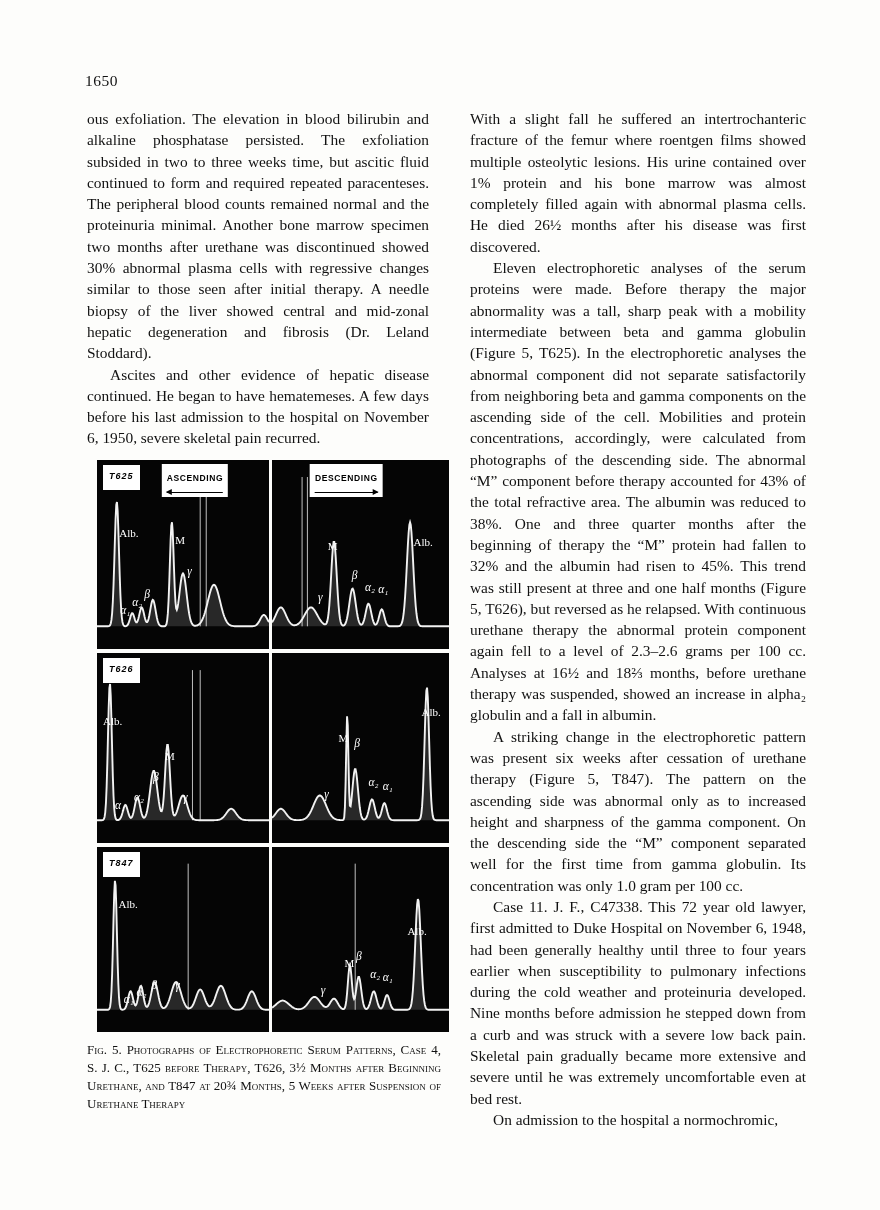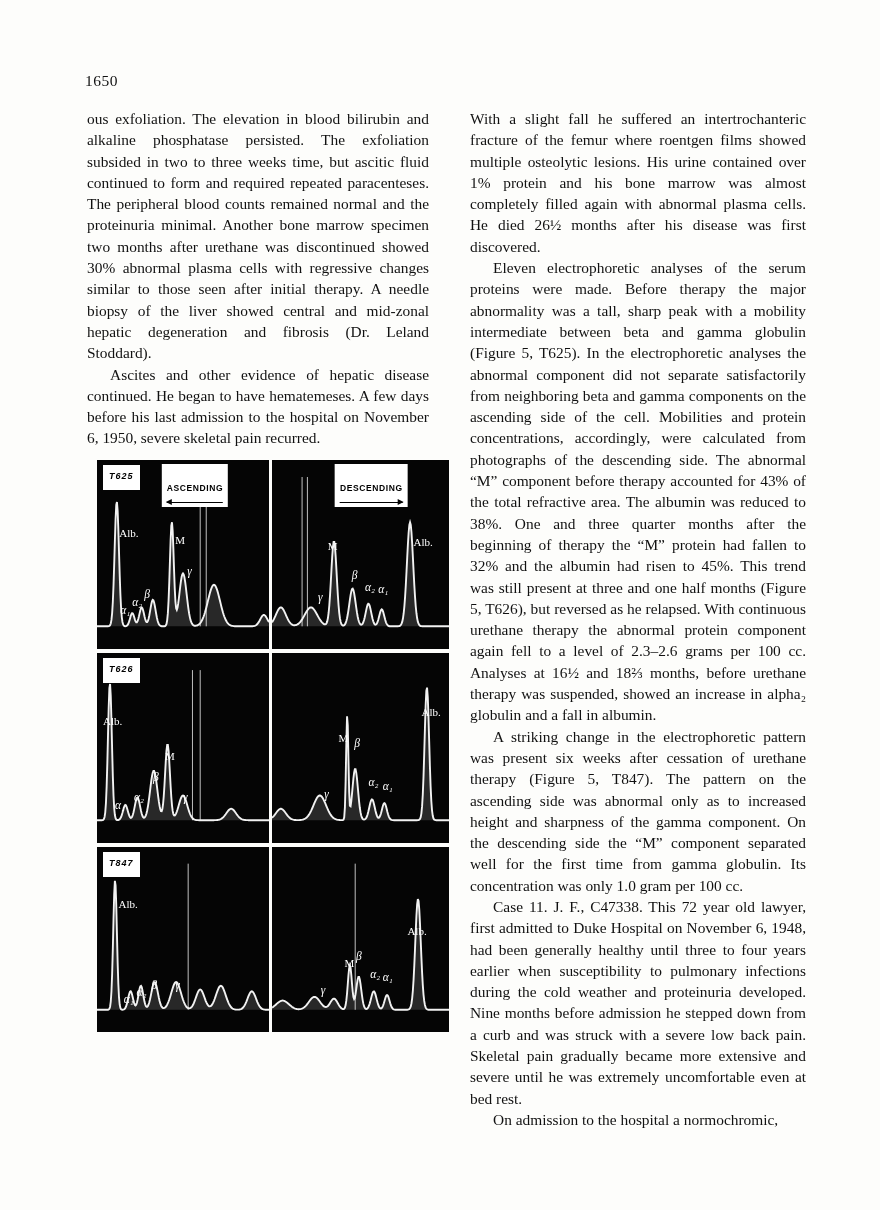--- a/index.html
+++ b/index.html
@@ -52,21 +52,21 @@
     font-family:"Liberation Serif","DejaVu Serif",serif;white-space:nowrap;
   }
   .panel-label.greek{font-style:italic;font-size:11.5px;}
   .panel-tag{
     position:absolute;top:5px;left:6px;background:#fff;color:#000;
     font-family:"Liberation Sans","DejaVu Sans",sans-serif;
     font-size:9px;font-weight:bold;letter-spacing:1px;padding:1.5px 6px 2px;font-style:italic;
   }
   .dir-box{
     position:absolute;top:4px;background:#fff;color:#000;
-    padding:14px 5px 4px;transform:translateX(-50%);
+    padding:4px 5px 4px;transform:translateX(-50%);
   }
   .dir-label{
     font-family:"Liberation Sans","DejaVu Sans",sans-serif;
     font-size:8.5px;font-weight:bold;letter-spacing:.6px;white-space:nowrap;
   }
   .arrow-line{position:relative;height:1px;background:#000;margin-top:2.5px;}
   .arrow-line.left::before{
     content:'';position:absolute;left:-1px;top:-3px;
     border-top:3.5px solid transparent;border-bottom:3.5px solid transparent;
     border-right:6px solid #000;
@@ -122,21 +122,21 @@
             <line x1="20" x2="20" y1="9" y2="88" class="vline" vector-effect="non-scaling-stroke"></line>
             <path d="M 0 88 L 0.00 85.90 L 0.40 85.34 L 0.80 84.68 L 1.20 83.94 L 1.60 83.14 L 2.00 82.30 L 2.40 81.45 L 2.80 80.61 L 3.20 79.83 L 3.60 79.15 L 4.00 78.61 L 4.40 78.22 L 4.80 78.02 L 5.20 78.02 L 5.60 78.22 L 6.00 78.61 L 6.40 79.15 L 6.80 79.83 L 7.20 80.61 L 7.60 81.44 L 8.00 82.30 L 8.40 83.14 L 8.80 83.94 L 9.20 84.67 L 9.60 85.31 L 10.00 85.87 L 10.40 86.34 L 10.80 86.71 L 11.20 87.00 L 11.60 87.21 L 12.00 87.35 L 12.40 87.42 L 12.80 87.44 L 13.20 87.40 L 13.60 87.31 L 14.00 87.16 L 14.40 86.97 L 14.80 86.72 L 15.20 86.41 L 15.60 86.05 L 16.00 85.63 L 16.40 85.14 L 16.80 84.61 L 17.20 84.02 L 17.60 83.39 L 18.00 82.73 L 18.40 82.05 L 18.80 81.36 L 19.20 80.69 L 19.60 80.06 L 20.00 79.48 L 20.40 78.97 L 20.80 78.56 L 21.20 78.25 L 21.60 78.06 L 22.00 78.00 L 22.40 78.06 L 22.80 78.25 L 23.20 78.56 L 23.60 78.97 L 24.00 79.48 L 24.40 80.06 L 24.80 80.69 L 25.20 81.36 L 25.60 82.05 L 26.00 82.73 L 26.40 83.39 L 26.80 84.02 L 27.20 84.61 L 27.60 85.15 L 28.00 85.63 L 28.40 86.05 L 28.80 86.41 L 29.20 86.70 L 29.60 86.90 L 30.00 86.97 L 30.40 86.84 L 30.80 86.37 L 31.20 85.38 L 31.60 83.62 L 32.00 80.81 L 32.40 76.73 L 32.80 71.35 L 33.20 64.89 L 33.60 57.94 L 34.00 51.37 L 34.40 46.20 L 34.80 43.36 L 35.20 43.36 L 35.60 46.22 L 36.00 51.40 L 36.40 57.98 L 36.80 64.96 L 37.20 71.44 L 37.60 76.86 L 38.00 80.99 L 38.40 83.86 L 38.80 85.71 L 39.20 86.79 L 39.60 87.36 L 40.00 87.58 L 40.40 87.58 L 40.80 87.37 L 41.20 86.95 L 41.60 86.24 L 42.00 85.18 L 42.40 83.70 L 42.80 81.77 L 43.20 79.42 L 43.60 76.78 L 44.00 74.05 L 44.40 71.52 L 44.80 69.51 L 45.20 68.29 L 45.60 68.03 L 46.00 68.78 L 46.40 70.43 L 46.80 72.74 L 47.20 75.40 L 47.60 78.12 L 48.00 80.64 L 48.40 82.79 L 48.80 84.48 L 49.20 85.73 L 49.60 86.56 L 50.00 87.03 L 50.40 87.20 L 50.80 87.07 L 51.20 86.62 L 51.60 85.84 L 52.00 84.68 L 52.40 83.17 L 52.80 81.39 L 53.20 79.54 L 53.60 77.85 L 54.00 76.60 L 54.40 76.02 L 54.80 76.22 L 55.20 77.16 L 55.60 78.65 L 56.00 80.46 L 56.40 82.30 L 56.80 83.97 L 57.20 85.31 L 57.60 86.28 L 58.00 86.88 L 58.40 87.13 L 58.80 87.04 L 59.20 86.61 L 59.60 85.81 L 60.00 84.67 L 60.40 83.25 L 60.80 81.72 L 61.20 80.33 L 61.60 79.35 L 62.00 79.00 L 62.40 79.35 L 62.80 80.33 L 63.20 81.72 L 63.60 83.25 L 64.00 84.69 L 64.40 85.87 L 64.80 86.73 L 65.20 87.30 L 65.60 87.65 L 66.00 87.84 L 66.40 87.93 L 66.80 87.97 L 67.20 87.99 L 67.60 88.00 L 68.00 88.00 L 68.40 88.00 L 68.80 88.00 L 69.20 88.00 L 69.60 88.00 L 70.00 88.00 L 70.40 87.99 L 70.80 87.99 L 71.20 87.97 L 71.60 87.92 L 72.00 87.83 L 72.40 87.64 L 72.80 87.27 L 73.20 86.62 L 73.60 85.52 L 74.00 83.75 L 74.40 81.08 L 74.80 77.31 L 75.20 72.31 L 75.60 66.12 L 76.00 59.00 L 76.40 51.48 L 76.80 44.32 L 77.20 38.35 L 77.60 34.39 L 78.00 33.00 L 78.40 34.39 L 78.80 38.35 L 79.20 44.32 L 79.60 51.48 L 80.00 59.00 L 80.40 66.12 L 80.80 72.31 L 81.20 77.31 L 81.60 81.08 L 82.00 83.75 L 82.40 85.52 L 82.80 86.62 L 83.20 87.27 L 83.60 87.64 L 84.00 87.83 L 84.40 87.92 L 84.80 87.97 L 85.20 87.99 L 85.60 87.99 L 86.00 88.00 L 86.40 88.00 L 86.80 88.00 L 87.20 88.00 L 87.60 88.00 L 88.00 88.00 L 88.40 88.00 L 88.80 88.00 L 89.20 88.00 L 89.60 88.00 L 90.00 88.00 L 90.40 88.00 L 90.80 88.00 L 91.20 88.00 L 91.60 88.00 L 92.00 88.00 L 92.40 88.00 L 92.80 88.00 L 93.20 88.00 L 93.60 88.00 L 94.00 88.00 L 94.40 88.00 L 94.80 88.00 L 95.20 88.00 L 95.60 88.00 L 96.00 88.00 L 96.40 88.00 L 96.80 88.00 L 97.20 88.00 L 97.60 88.00 L 98.00 88.00 L 98.40 88.00 L 98.80 88.00 L 99.20 88.00 L 99.60 88.00 L 100.00 88.00 L 100 88 Z" class="curve-fill"></path>
             <path d="M 0.00 85.90 L 0.40 85.34 L 0.80 84.68 L 1.20 83.94 L 1.60 83.14 L 2.00 82.30 L 2.40 81.45 L 2.80 80.61 L 3.20 79.83 L 3.60 79.15 L 4.00 78.61 L 4.40 78.22 L 4.80 78.02 L 5.20 78.02 L 5.60 78.22 L 6.00 78.61 L 6.40 79.15 L 6.80 79.83 L 7.20 80.61 L 7.60 81.44 L 8.00 82.30 L 8.40 83.14 L 8.80 83.94 L 9.20 84.67 L 9.60 85.31 L 10.00 85.87 L 10.40 86.34 L 10.80 86.71 L 11.20 87.00 L 11.60 87.21 L 12.00 87.35 L 12.40 87.42 L 12.80 87.44 L 13.20 87.40 L 13.60 87.31 L 14.00 87.16 L 14.40 86.97 L 14.80 86.72 L 15.20 86.41 L 15.60 86.05 L 16.00 85.63 L 16.40 85.14 L 16.80 84.61 L 17.20 84.02 L 17.60 83.39 L 18.00 82.73 L 18.40 82.05 L 18.80 81.36 L 19.20 80.69 L 19.60 80.06 L 20.00 79.48 L 20.40 78.97 L 20.80 78.56 L 21.20 78.25 L 21.60 78.06 L 22.00 78.00 L 22.40 78.06 L 22.80 78.25 L 23.20 78.56 L 23.60 78.97 L 24.00 79.48 L 24.40 80.06 L 24.80 80.69 L 25.20 81.36 L 25.60 82.05 L 26.00 82.73 L 26.40 83.39 L 26.80 84.02 L 27.20 84.61 L 27.60 85.15 L 28.00 85.63 L 28.40 86.05 L 28.80 86.41 L 29.20 86.70 L 29.60 86.90 L 30.00 86.97 L 30.40 86.84 L 30.80 86.37 L 31.20 85.38 L 31.60 83.62 L 32.00 80.81 L 32.40 76.73 L 32.80 71.35 L 33.20 64.89 L 33.60 57.94 L 34.00 51.37 L 34.40 46.20 L 34.80 43.36 L 35.20 43.36 L 35.60 46.22 L 36.00 51.40 L 36.40 57.98 L 36.80 64.96 L 37.20 71.44 L 37.60 76.86 L 38.00 80.99 L 38.40 83.86 L 38.80 85.71 L 39.20 86.79 L 39.60 87.36 L 40.00 87.58 L 40.40 87.58 L 40.80 87.37 L 41.20 86.95 L 41.60 86.24 L 42.00 85.18 L 42.40 83.70 L 42.80 81.77 L 43.20 79.42 L 43.60 76.78 L 44.00 74.05 L 44.40 71.52 L 44.80 69.51 L 45.20 68.29 L 45.60 68.03 L 46.00 68.78 L 46.40 70.43 L 46.80 72.74 L 47.20 75.40 L 47.60 78.12 L 48.00 80.64 L 48.40 82.79 L 48.80 84.48 L 49.20 85.73 L 49.60 86.56 L 50.00 87.03 L 50.40 87.20 L 50.80 87.07 L 51.20 86.62 L 51.60 85.84 L 52.00 84.68 L 52.40 83.17 L 52.80 81.39 L 53.20 79.54 L 53.60 77.85 L 54.00 76.60 L 54.40 76.02 L 54.80 76.22 L 55.20 77.16 L 55.60 78.65 L 56.00 80.46 L 56.40 82.30 L 56.80 83.97 L 57.20 85.31 L 57.60 86.28 L 58.00 86.88 L 58.40 87.13 L 58.80 87.04 L 59.20 86.61 L 59.60 85.81 L 60.00 84.67 L 60.40 83.25 L 60.80 81.72 L 61.20 80.33 L 61.60 79.35 L 62.00 79.00 L 62.40 79.35 L 62.80 80.33 L 63.20 81.72 L 63.60 83.25 L 64.00 84.69 L 64.40 85.87 L 64.80 86.73 L 65.20 87.30 L 65.60 87.65 L 66.00 87.84 L 66.40 87.93 L 66.80 87.97 L 67.20 87.99 L 67.60 88.00 L 68.00 88.00 L 68.40 88.00 L 68.80 88.00 L 69.20 88.00 L 69.60 88.00 L 70.00 88.00 L 70.40 87.99 L 70.80 87.99 L 71.20 87.97 L 71.60 87.92 L 72.00 87.83 L 72.40 87.64 L 72.80 87.27 L 73.20 86.62 L 73.60 85.52 L 74.00 83.75 L 74.40 81.08 L 74.80 77.31 L 75.20 72.31 L 75.60 66.12 L 76.00 59.00 L 76.40 51.48 L 76.80 44.32 L 77.20 38.35 L 77.60 34.39 L 78.00 33.00 L 78.40 34.39 L 78.80 38.35 L 79.20 44.32 L 79.60 51.48 L 80.00 59.00 L 80.40 66.12 L 80.80 72.31 L 81.20 77.31 L 81.60 81.08 L 82.00 83.75 L 82.40 85.52 L 82.80 86.62 L 83.20 87.27 L 83.60 87.64 L 84.00 87.83 L 84.40 87.92 L 84.80 87.97 L 85.20 87.99 L 85.60 87.99 L 86.00 88.00 L 86.40 88.00 L 86.80 88.00 L 87.20 88.00 L 87.60 88.00 L 88.00 88.00 L 88.40 88.00 L 88.80 88.00 L 89.20 88.00 L 89.60 88.00 L 90.00 88.00 L 90.40 88.00 L 90.80 88.00 L 91.20 88.00 L 91.60 88.00 L 92.00 88.00 L 92.40 88.00 L 92.80 88.00 L 93.20 88.00 L 93.60 88.00 L 94.00 88.00 L 94.40 88.00 L 94.80 88.00 L 95.20 88.00 L 95.60 88.00 L 96.00 88.00 L 96.40 88.00 L 96.80 88.00 L 97.20 88.00 L 97.60 88.00 L 98.00 88.00 L 98.40 88.00 L 98.80 88.00 L 99.20 88.00 L 99.60 88.00 L 100.00 88.00" class="curve-line" vector-effect="non-scaling-stroke"></path>
           </svg>
           <span class="panel-label" style="left: 31.5%; top: 43%;">M</span>
           <span class="panel-label" style="left: 80%; top: 41%;">Alb.</span>
           <span class="panel-label greek" style="left: 45%; top: 58.5%;">β</span>
           <span class="panel-label greek" style="left: 52.5%; top: 64.5%;">α₂</span>
           <span class="panel-label greek" style="left: 60%; top: 66%;">α₁</span>
           <span class="panel-label greek" style="left: 26%; top: 70%;">γ</span>
-          <div class="dir-box" style="left: 42%; margin-left: 25px;">
+          <div class="dir-box" style="left: 42%;">
             <div class="dir-label">DESCENDING</div>
             <div class="arrow-line right"></div>
           </div>
         </div>
       <div class="panel">
           <svg viewBox="0 0 100 100" preserveAspectRatio="none" class="panel-svg">
             <line x1="55.50000000000001" x2="55.50000000000001" y1="9" y2="88" class="vline" vector-effect="non-scaling-stroke"></line>
             <line x1="60" x2="60" y1="9" y2="88" class="vline" vector-effect="non-scaling-stroke"></line>
             <path d="M 0 88 L 0.00 88.00 L 0.40 88.00 L 0.80 88.00 L 1.20 88.00 L 1.60 88.00 L 2.00 88.00 L 2.40 88.00 L 2.80 87.99 L 3.20 87.95 L 3.60 87.81 L 4.00 87.40 L 4.40 86.31 L 4.80 83.83 L 5.20 78.88 L 5.60 70.42 L 6.00 58.10 L 6.40 43.12 L 6.80 28.54 L 7.20 18.49 L 7.60 16.28 L 8.00 22.70 L 8.40 35.53 L 8.80 50.79 L 9.20 64.72 L 9.60 75.14 L 10.00 81.73 L 10.40 85.30 L 10.80 86.97 L 11.20 87.65 L 11.60 87.88 L 12.00 87.92 L 12.40 87.87 L 12.80 87.74 L 13.20 87.47 L 13.60 87.02 L 14.00 86.32 L 14.40 85.34 L 14.80 84.12 L 15.20 82.76 L 15.60 81.47 L 16.00 80.48 L 16.40 80.02 L 16.80 80.18 L 17.20 80.92 L 17.60 82.08 L 18.00 83.42 L 18.40 84.70 L 18.80 85.74 L 19.20 86.44 L 19.60 86.76 L 20.00 86.67 L 20.40 86.17 L 20.80 85.26 L 21.20 83.95 L 21.60 82.30 L 22.00 80.46 L 22.40 78.65 L 22.80 77.15 L 23.20 76.22 L 23.60 76.02 L 24.00 76.60 L 24.40 77.84 L 24.80 79.52 L 25.20 81.37 L 25.60 83.12 L 26.00 84.59 L 26.40 85.68 L 26.80 86.37 L 27.20 86.67 L 27.60 86.61 L 28.00 86.20 L 28.40 85.44 L 28.80 84.30 L 29.20 82.76 L 29.60 80.80 L 30.00 78.43 L 30.40 75.73 L 30.80 72.81 L 31.20 69.86 L 31.60 67.09 L 32.00 64.73 L 32.40 63.02 L 32.80 62.12 L 33.20 62.12 L 33.60 63.02 L 34.00 64.73 L 34.40 67.09 L 34.80 69.86 L 35.20 72.81 L 35.60 75.70 L 36.00 78.36 L 36.40 80.60 L 36.80 82.29 L 37.20 83.26 L 37.60 83.30 L 38.00 82.17 L 38.40 79.60 L 38.80 75.45 L 39.20 69.84 L 39.60 63.29 L 40.00 56.73 L 40.40 51.38 L 40.80 48.35 L 41.20 48.36 L 41.60 51.39 L 42.00 56.77 L 42.40 63.38 L 42.80 70.02 L 43.20 75.77 L 43.60 80.16 L 44.00 83.10 L 44.40 84.77 L 44.80 85.49 L 45.20 85.53 L 45.60 85.12 L 46.00 84.40 L 46.40 83.46 L 46.80 82.36 L 47.20 81.14 L 47.60 79.88 L 48.00 78.62 L 48.40 77.45 L 48.80 76.44 L 49.20 75.66 L 49.60 75.17 L 50.00 75.00 L 50.40 75.17 L 50.80 75.66 L 51.20 76.44 L 51.60 77.45 L 52.00 78.62 L 52.40 79.88 L 52.80 81.15 L 53.20 82.36 L 53.60 83.49 L 54.00 84.48 L 54.40 85.32 L 54.80 86.02 L 55.20 86.57 L 55.60 87.00 L 56.00 87.31 L 56.40 87.54 L 56.80 87.70 L 57.20 87.81 L 57.60 87.88 L 58.00 87.93 L 58.40 87.96 L 58.80 87.98 L 59.20 87.99 L 59.60 87.99 L 60.00 88.00 L 60.40 88.00 L 60.80 88.00 L 61.20 88.00 L 61.60 88.00 L 62.00 88.00 L 62.40 88.00 L 62.80 88.00 L 63.20 88.00 L 63.60 88.00 L 64.00 88.00 L 64.40 88.00 L 64.80 88.00 L 65.20 88.00 L 65.60 88.00 L 66.00 88.00 L 66.40 88.00 L 66.80 88.00 L 67.20 88.00 L 67.60 87.99 L 68.00 87.99 L 68.40 87.98 L 68.80 87.97 L 69.20 87.95 L 69.60 87.93 L 70.00 87.89 L 70.40 87.84 L 70.80 87.77 L 71.20 87.67 L 71.60 87.54 L 72.00 87.37 L 72.40 87.15 L 72.80 86.89 L 73.20 86.58 L 73.60 86.21 L 74.00 85.79 L 74.40 85.33 L 74.80 84.84 L 75.20 84.32 L 75.60 83.81 L 76.00 83.33 L 76.40 82.89 L 76.80 82.52 L 77.20 82.24 L 77.60 82.06 L 78.00 82.00 L 78.40 82.06 L 78.80 82.24 L 79.20 82.52 L 79.60 82.89 L 80.00 83.33 L 80.40 83.81 L 80.80 84.32 L 81.20 84.84 L 81.60 85.33 L 82.00 85.79 L 82.40 86.21 L 82.80 86.58 L 83.20 86.89 L 83.60 87.15 L 84.00 87.37 L 84.40 87.54 L 84.80 87.67 L 85.20 87.77 L 85.60 87.84 L 86.00 87.89 L 86.40 87.93 L 86.80 87.95 L 87.20 87.97 L 87.60 87.98 L 88.00 87.99 L 88.40 87.99 L 88.80 88.00 L 89.20 88.00 L 89.60 88.00 L 90.00 88.00 L 90.40 88.00 L 90.80 88.00 L 91.20 88.00 L 91.60 88.00 L 92.00 88.00 L 92.40 88.00 L 92.80 88.00 L 93.20 88.00 L 93.60 88.00 L 94.00 88.00 L 94.40 88.00 L 94.80 88.00 L 95.20 88.00 L 95.60 88.00 L 96.00 88.00 L 96.40 88.00 L 96.80 88.00 L 97.20 88.00 L 97.60 88.00 L 98.00 88.00 L 98.40 88.00 L 98.80 88.00 L 99.20 88.00 L 99.60 88.00 L 100.00 88.00 L 100 88 Z" class="curve-fill"></path>
             <path d="M 0.00 88.00 L 0.40 88.00 L 0.80 88.00 L 1.20 88.00 L 1.60 88.00 L 2.00 88.00 L 2.40 88.00 L 2.80 87.99 L 3.20 87.95 L 3.60 87.81 L 4.00 87.40 L 4.40 86.31 L 4.80 83.83 L 5.20 78.88 L 5.60 70.42 L 6.00 58.10 L 6.40 43.12 L 6.80 28.54 L 7.20 18.49 L 7.60 16.28 L 8.00 22.70 L 8.40 35.53 L 8.80 50.79 L 9.20 64.72 L 9.60 75.14 L 10.00 81.73 L 10.40 85.30 L 10.80 86.97 L 11.20 87.65 L 11.60 87.88 L 12.00 87.92 L 12.40 87.87 L 12.80 87.74 L 13.20 87.47 L 13.60 87.02 L 14.00 86.32 L 14.40 85.34 L 14.80 84.12 L 15.20 82.76 L 15.60 81.47 L 16.00 80.48 L 16.40 80.02 L 16.80 80.18 L 17.20 80.92 L 17.60 82.08 L 18.00 83.42 L 18.40 84.70 L 18.80 85.74 L 19.20 86.44 L 19.60 86.76 L 20.00 86.67 L 20.40 86.17 L 20.80 85.26 L 21.20 83.95 L 21.60 82.30 L 22.00 80.46 L 22.40 78.65 L 22.80 77.15 L 23.20 76.22 L 23.60 76.02 L 24.00 76.60 L 24.40 77.84 L 24.80 79.52 L 25.20 81.37 L 25.60 83.12 L 26.00 84.59 L 26.40 85.68 L 26.80 86.37 L 27.20 86.67 L 27.60 86.61 L 28.00 86.20 L 28.40 85.44 L 28.80 84.30 L 29.20 82.76 L 29.60 80.80 L 30.00 78.43 L 30.40 75.73 L 30.80 72.81 L 31.20 69.86 L 31.60 67.09 L 32.00 64.73 L 32.40 63.02 L 32.80 62.12 L 33.20 62.12 L 33.60 63.02 L 34.00 64.73 L 34.40 67.09 L 34.80 69.86 L 35.20 72.81 L 35.60 75.70 L 36.00 78.36 L 36.40 80.60 L 36.80 82.29 L 37.20 83.26 L 37.60 83.30 L 38.00 82.17 L 38.40 79.60 L 38.80 75.45 L 39.20 69.84 L 39.60 63.29 L 40.00 56.73 L 40.40 51.38 L 40.80 48.35 L 41.20 48.36 L 41.60 51.39 L 42.00 56.77 L 42.40 63.38 L 42.80 70.02 L 43.20 75.77 L 43.60 80.16 L 44.00 83.10 L 44.40 84.77 L 44.80 85.49 L 45.20 85.53 L 45.60 85.12 L 46.00 84.40 L 46.40 83.46 L 46.80 82.36 L 47.20 81.14 L 47.60 79.88 L 48.00 78.62 L 48.40 77.45 L 48.80 76.44 L 49.20 75.66 L 49.60 75.17 L 50.00 75.00 L 50.40 75.17 L 50.80 75.66 L 51.20 76.44 L 51.60 77.45 L 52.00 78.62 L 52.40 79.88 L 52.80 81.15 L 53.20 82.36 L 53.60 83.49 L 54.00 84.48 L 54.40 85.32 L 54.80 86.02 L 55.20 86.57 L 55.60 87.00 L 56.00 87.31 L 56.40 87.54 L 56.80 87.70 L 57.20 87.81 L 57.60 87.88 L 58.00 87.93 L 58.40 87.96 L 58.80 87.98 L 59.20 87.99 L 59.60 87.99 L 60.00 88.00 L 60.40 88.00 L 60.80 88.00 L 61.20 88.00 L 61.60 88.00 L 62.00 88.00 L 62.40 88.00 L 62.80 88.00 L 63.20 88.00 L 63.60 88.00 L 64.00 88.00 L 64.40 88.00 L 64.80 88.00 L 65.20 88.00 L 65.60 88.00 L 66.00 88.00 L 66.40 88.00 L 66.80 88.00 L 67.20 88.00 L 67.60 87.99 L 68.00 87.99 L 68.40 87.98 L 68.80 87.97 L 69.20 87.95 L 69.60 87.93 L 70.00 87.89 L 70.40 87.84 L 70.80 87.77 L 71.20 87.67 L 71.60 87.54 L 72.00 87.37 L 72.40 87.15 L 72.80 86.89 L 73.20 86.58 L 73.60 86.21 L 74.00 85.79 L 74.40 85.33 L 74.80 84.84 L 75.20 84.32 L 75.60 83.81 L 76.00 83.33 L 76.40 82.89 L 76.80 82.52 L 77.20 82.24 L 77.60 82.06 L 78.00 82.00 L 78.40 82.06 L 78.80 82.24 L 79.20 82.52 L 79.60 82.89 L 80.00 83.33 L 80.40 83.81 L 80.80 84.32 L 81.20 84.84 L 81.60 85.33 L 82.00 85.79 L 82.40 86.21 L 82.80 86.58 L 83.20 86.89 L 83.60 87.15 L 84.00 87.37 L 84.40 87.54 L 84.80 87.67 L 85.20 87.77 L 85.60 87.84 L 86.00 87.89 L 86.40 87.93 L 86.80 87.95 L 87.20 87.97 L 87.60 87.98 L 88.00 87.99 L 88.40 87.99 L 88.80 88.00 L 89.20 88.00 L 89.60 88.00 L 90.00 88.00 L 90.40 88.00 L 90.80 88.00 L 91.20 88.00 L 91.60 88.00 L 92.00 88.00 L 92.40 88.00 L 92.80 88.00 L 93.20 88.00 L 93.60 88.00 L 94.00 88.00 L 94.40 88.00 L 94.80 88.00 L 95.20 88.00 L 95.60 88.00 L 96.00 88.00 L 96.40 88.00 L 96.80 88.00 L 97.20 88.00 L 97.60 88.00 L 98.00 88.00 L 98.40 88.00 L 98.80 88.00 L 99.20 88.00 L 99.60 88.00 L 100.00 88.00" class="curve-line" vector-effect="non-scaling-stroke"></path>
@@ -182,20 +182,21 @@
           </svg>
           <span class="panel-label" style="left: 41%; top: 60%;">M</span>
           <span class="panel-label greek" style="left: 47.5%; top: 56.5%;">β</span>
           <span class="panel-label" style="left: 76.5%; top: 43%;">Alb.</span>
           <span class="panel-label greek" style="left: 27.5%; top: 74.5%;">γ</span>
           <span class="panel-label greek" style="left: 55.5%; top: 66%;">α₂</span>
           <span class="panel-label greek" style="left: 62.5%; top: 67.5%;">α₁</span>
         </div>
     </div>
 
+    <p class="caption">Fig. 5. Photographs of Electrophoretic Serum Patterns, Case 4, S. J. C., T625 before Therapy, T626, 3½ Months after Beginning Urethane, and T847 at 20¾ Months, 5 Weeks after Suspension of Urethane Therapy</p>
   </div>
 
   <div class="col col-right">
     <p>With a slight fall he suffered an intertrochanteric fracture of the femur where roentgen films showed multiple osteolytic lesions. His urine contained over 1% protein and his bone marrow was almost completely filled again with abnormal plasma cells. He died 26½ months after his disease was first discovered.</p>
     <p class="indent">Eleven electrophoretic analyses of the serum proteins were made. Before therapy the major abnormality was a tall, sharp peak with a mobility intermediate between beta and gamma globulin (Figure 5, T625). In the electrophoretic analyses the abnormal component did not separate satisfactorily from neighboring beta and gamma components on the ascending side of the cell. Mobilities and protein concentrations, accordingly, were calculated from photographs of the descending side. The abnormal “M” component before therapy accounted for 43% of the total refractive area. The albumin was reduced to 38%. One and three quarter months after the beginning of therapy the “M” protein had fallen to 32% and the albumin had risen to 45%. This trend was still present at three and one half months (Figure 5, T626), but reversed as he relapsed. With continuous urethane therapy the abnormal protein component again fell to a level of 2.3–2.6 grams per 100 cc. Analyses at 16½ and 18⅔ months, before urethane therapy was suspended, showed an increase in alpha₂ globulin and a fall in albumin.</p>
     <p class="indent">A striking change in the electrophoretic pattern was present six weeks after cessation of urethane therapy (Figure 5, T847). The pattern on the ascending side was abnormal only as to increased height and sharpness of the gamma component. On the descending side the “M” component separated well for the first time from gamma globulin. Its concentration was only 1.0 gram per 100 cc.</p>
     <p class="indent">Case 11. J. F., C47338. This 72 year old lawyer, first admitted to Duke Hospital on November 6, 1948, had been generally healthy until three to four years earlier when susceptibility to pulmonary infections during the cold weather and proteinuria developed. Nine months before admission he stepped down from a curb and was struck with a severe low back pain. Skeletal pain gradually became more extensive and severe until he was extremely uncomfortable even at bed rest.</p>
     <p class="indent">On admission to the hospital a normochromic,</p>
   </div>
 

